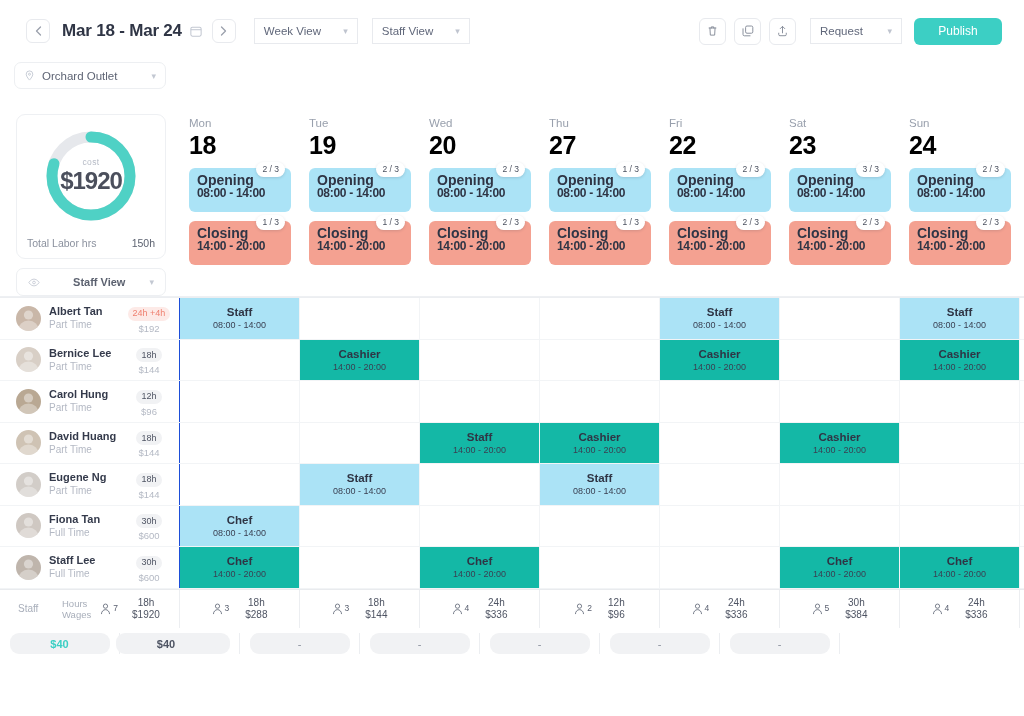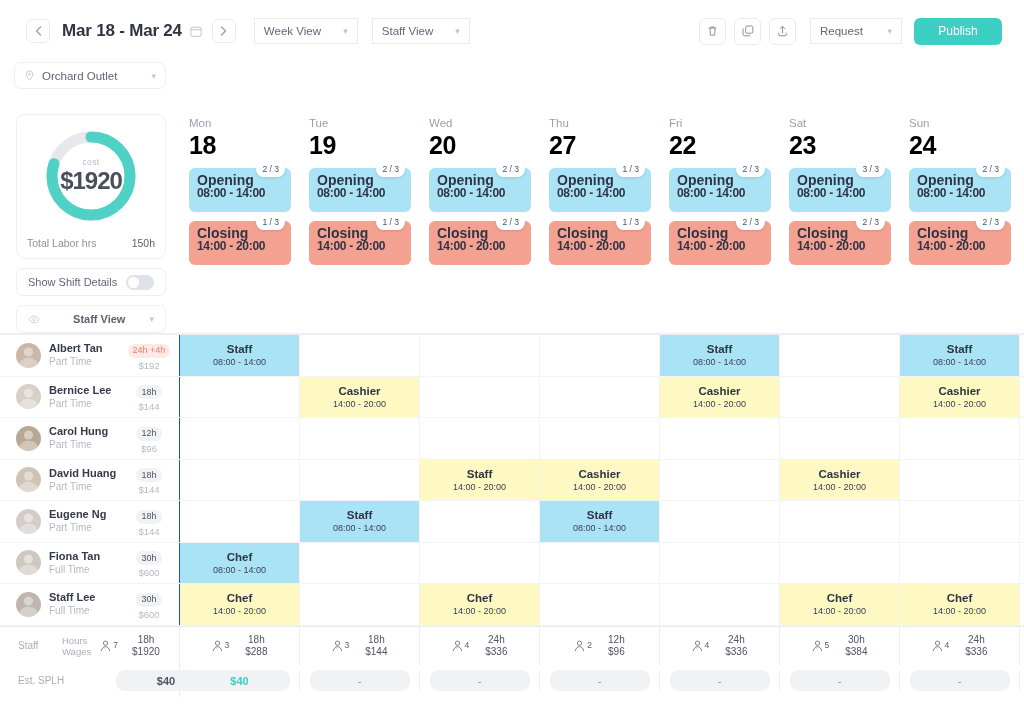--- a/index.html
+++ b/index.html
@@ -247,21 +247,21 @@
     padding: 0; box-sizing:border-box;
     position: relative;
   }
   .assign {
     position:absolute; inset: 0;
     display:flex; flex-direction:column;
     align-items:center; justify-content:center;
     cursor: pointer;
   }
   .assign.open { background:#abe3f6; }
-  .assign.close { background:#fef9c3; }
+  .assign.close { background:#14b8a6; }
   .assign .r { font-size: 11.5px; font-weight:bold; color:#2f3545; line-height:14px; }
   .assign .h { font-size: 9px; color:#3a4052; line-height:12px; }
 
   
   .footer { border-top: 1px solid #e9ebee; }
   .sumrow { display:flex; height: 38px; }
   .sumleft {
     width:180px; flex:none;
     display:flex; align-items:center;
     padding: 0 10px 0 18px;
@@ -384,26 +384,20 @@
             <div class="label">cost</div>
             <div class="value">$1920</div>
           </div>
         </div>
         <div class="labor">
           <span class="k">Total Labor hrs</span>
           <span class="v">150h</span>
         </div>
       </div>
 
-      <div class="panelbtn">
-        <span>Show Shift Details</span>
-        <span class="toggle">
-            <span class="knob"></span>
-          </span>
-      </div>
 
       <div class="panelbtn">
         <span class="eye">
           <svg width="12" height="9" viewBox="0 0 14 10">
               <path d="M1 5s2.4-4 6-4 6 4 6 4-2.4 4-6 4-6-4-6-4z" stroke="#c3c8d2" stroke-width="1" fill="none"></path>
               <circle cx="7" cy="5" r="1.6" stroke="#c3c8d2" stroke-width="1" fill="none"></circle>
             </svg>
         </span>
         <span class="lbl-center">Staff View</span>
         <span class="chev">▾</span>
@@ -879,21 +873,20 @@
               <span class="n">4</span>
             </span>
             <span class="hw">
               <span class="h" style="display:block">24h</span>
               <span class="w" style="display:block">$336</span>
             </span>
           </div>
         </div>
     </div>
     <div class="splhrow">
-      <div class="splhlabel">Est. SPLH</div>
       <div style="width:180px;flex:none;position:absolute;"></div>
       <div id="splhcells" style="display:flex">
           <div style="width: 0px; flex: 0 0 auto;"></div>
           <div class="pillcell">
             <div class="pill teal">$40</div>
           </div>
           <div class="pillcell">
             <div class="pill dash">-</div>
           </div>
           <div class="pillcell">

